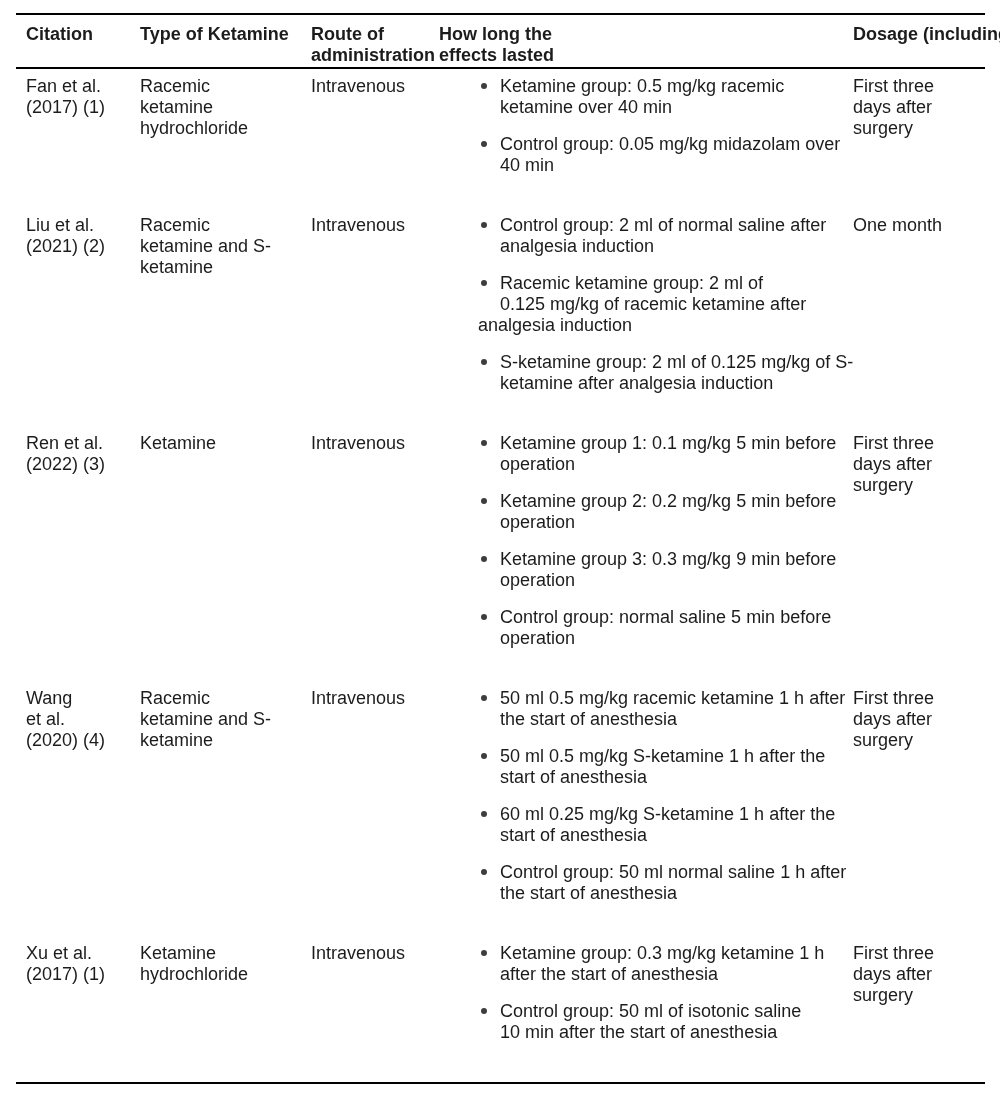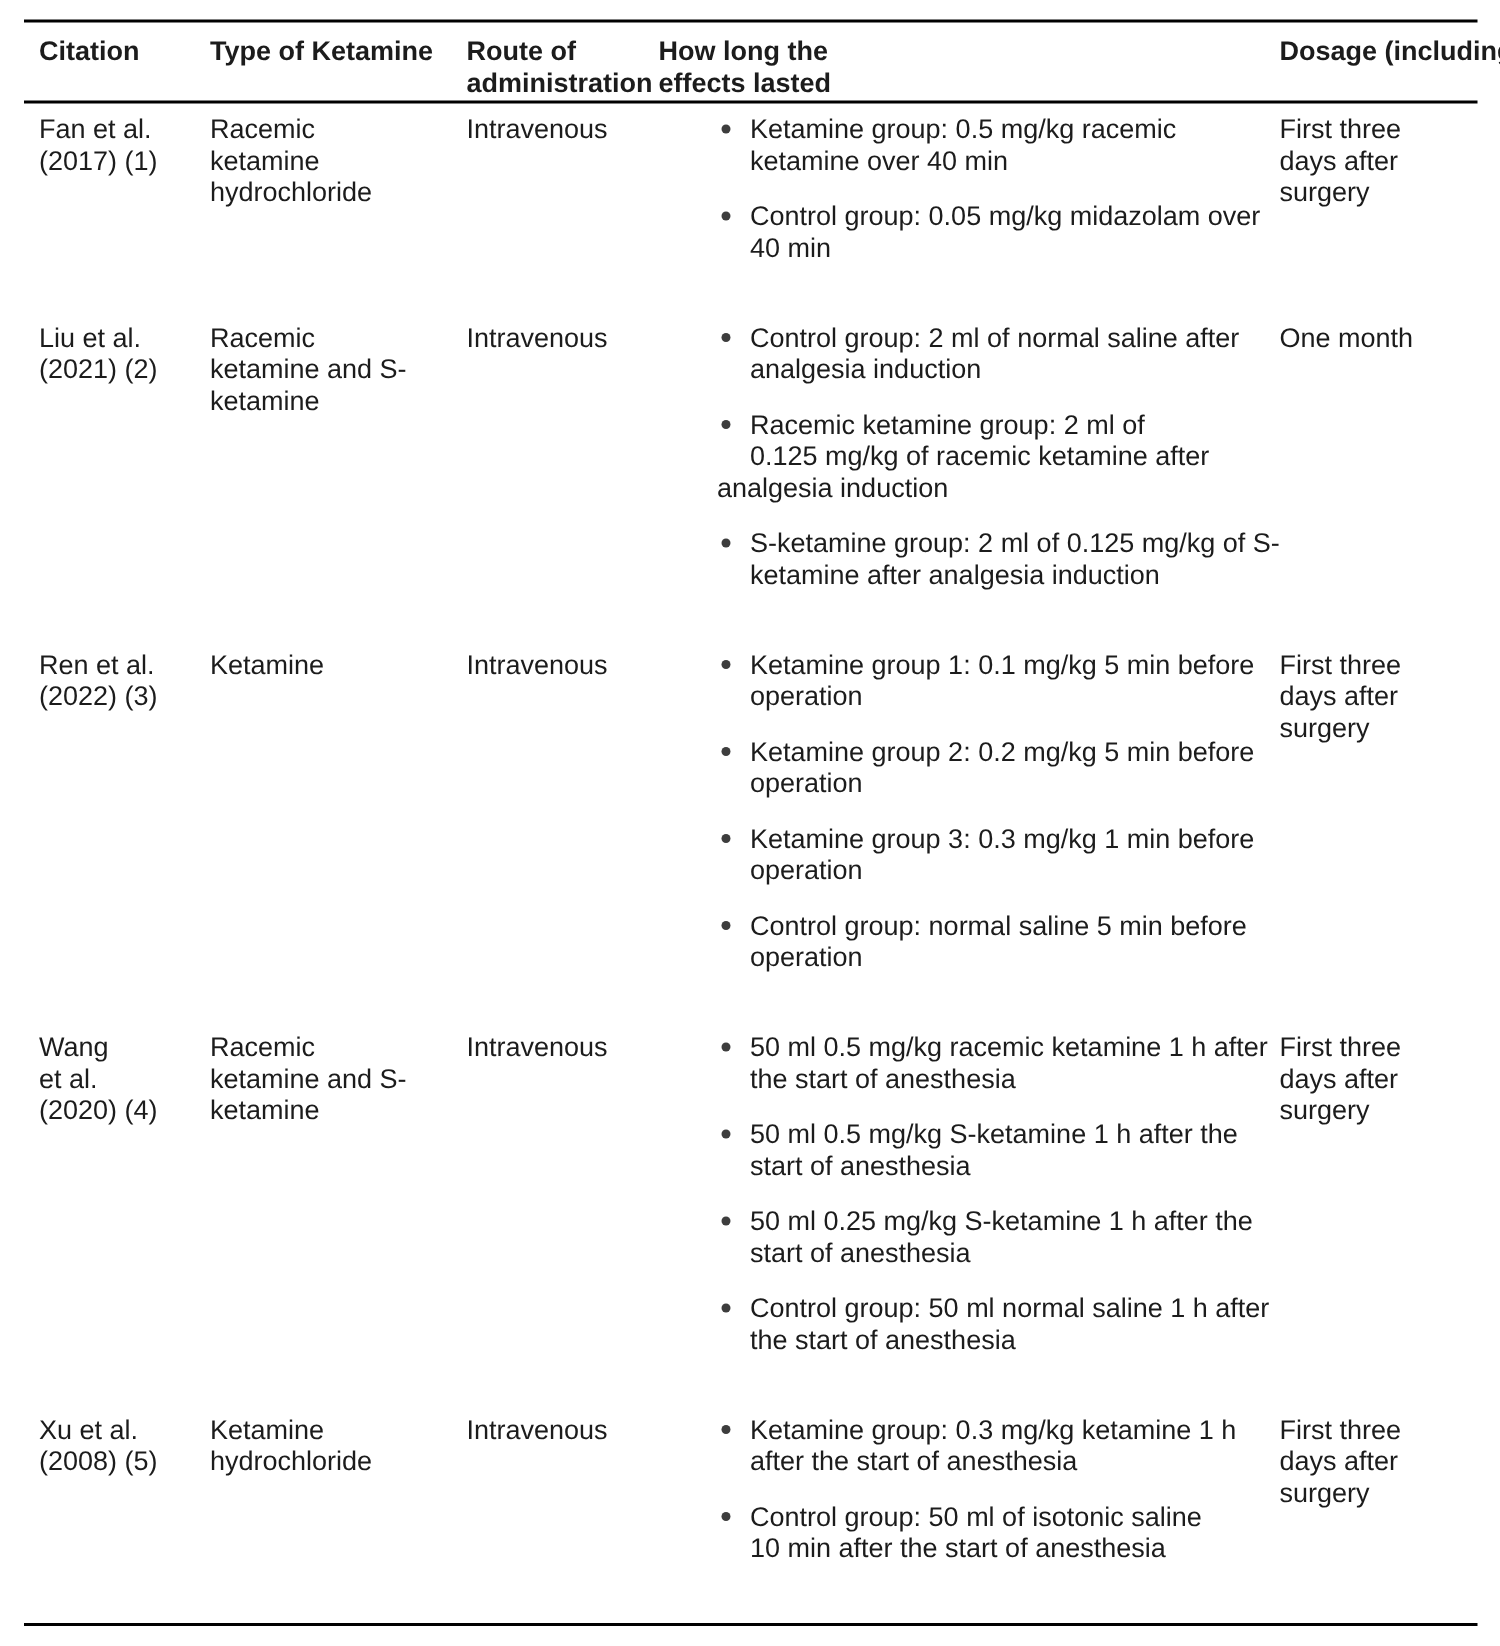--- a/index.html
+++ b/index.html
@@ -94,47 +94,47 @@
 ketamine after analgesia induction</span></div></div>
         <div class="cell">One month</div>
       </div>
       <div class="grid trow">
         <div class="cell">Ren et al.
 (2022) (3)</div>
         <div class="cell">Ketamine</div>
         <div class="cell">Intravenous</div>
         <div class="cell dcell"><div class="ditem"><span class="dot"></span><span>Ketamine group 1: 0.1 mg/kg 5 min before
 operation</span></div><div class="ditem"><span class="dot"></span><span>Ketamine group 2: 0.2 mg/kg 5 min before
-operation</span></div><div class="ditem"><span class="dot"></span><span>Ketamine group 3: 0.3 mg/kg 1 min before
+operation</span></div><div class="ditem"><span class="dot"></span><span>Ketamine group 3: 0.3 mg/kg 9 min before
 operation</span></div><div class="ditem"><span class="dot"></span><span>Control group: normal saline 5 min before
 operation</span></div></div>
         <div class="cell">First three
 days after
 surgery</div>
       </div>
       <div class="grid trow">
         <div class="cell">Wang
 et al.
 (2020) (4)</div>
         <div class="cell">Racemic
 ketamine and S-
 ketamine</div>
         <div class="cell">Intravenous</div>
         <div class="cell dcell"><div class="ditem"><span class="dot"></span><span>50 ml 0.5 mg/kg racemic ketamine 1 h after
 the start of anesthesia</span></div><div class="ditem"><span class="dot"></span><span>50 ml 0.5 mg/kg S-ketamine 1 h after the
-start of anesthesia</span></div><div class="ditem"><span class="dot"></span><span>50 ml 0.25 mg/kg S-ketamine 1 h after the
+start of anesthesia</span></div><div class="ditem"><span class="dot"></span><span>60 ml 0.25 mg/kg S-ketamine 1 h after the
 start of anesthesia</span></div><div class="ditem"><span class="dot"></span><span>Control group: 50 ml normal saline 1 h after
 the start of anesthesia</span></div></div>
         <div class="cell">First three
 days after
 surgery</div>
       </div>
       <div class="grid trow">
         <div class="cell">Xu et al.
-(2008) (5)</div>
+(2017) (1)</div>
         <div class="cell">Ketamine
 hydrochloride</div>
         <div class="cell">Intravenous</div>
         <div class="cell dcell"><div class="ditem"><span class="dot"></span><span>Ketamine group: 0.3 mg/kg ketamine 1 h
 after the start of anesthesia</span></div><div class="ditem"><span class="dot"></span><span>Control group: 50 ml of isotonic saline
 10 min after the start of anesthesia</span></div></div>
         <div class="cell">First three
 days after
 surgery</div>
       </div>

